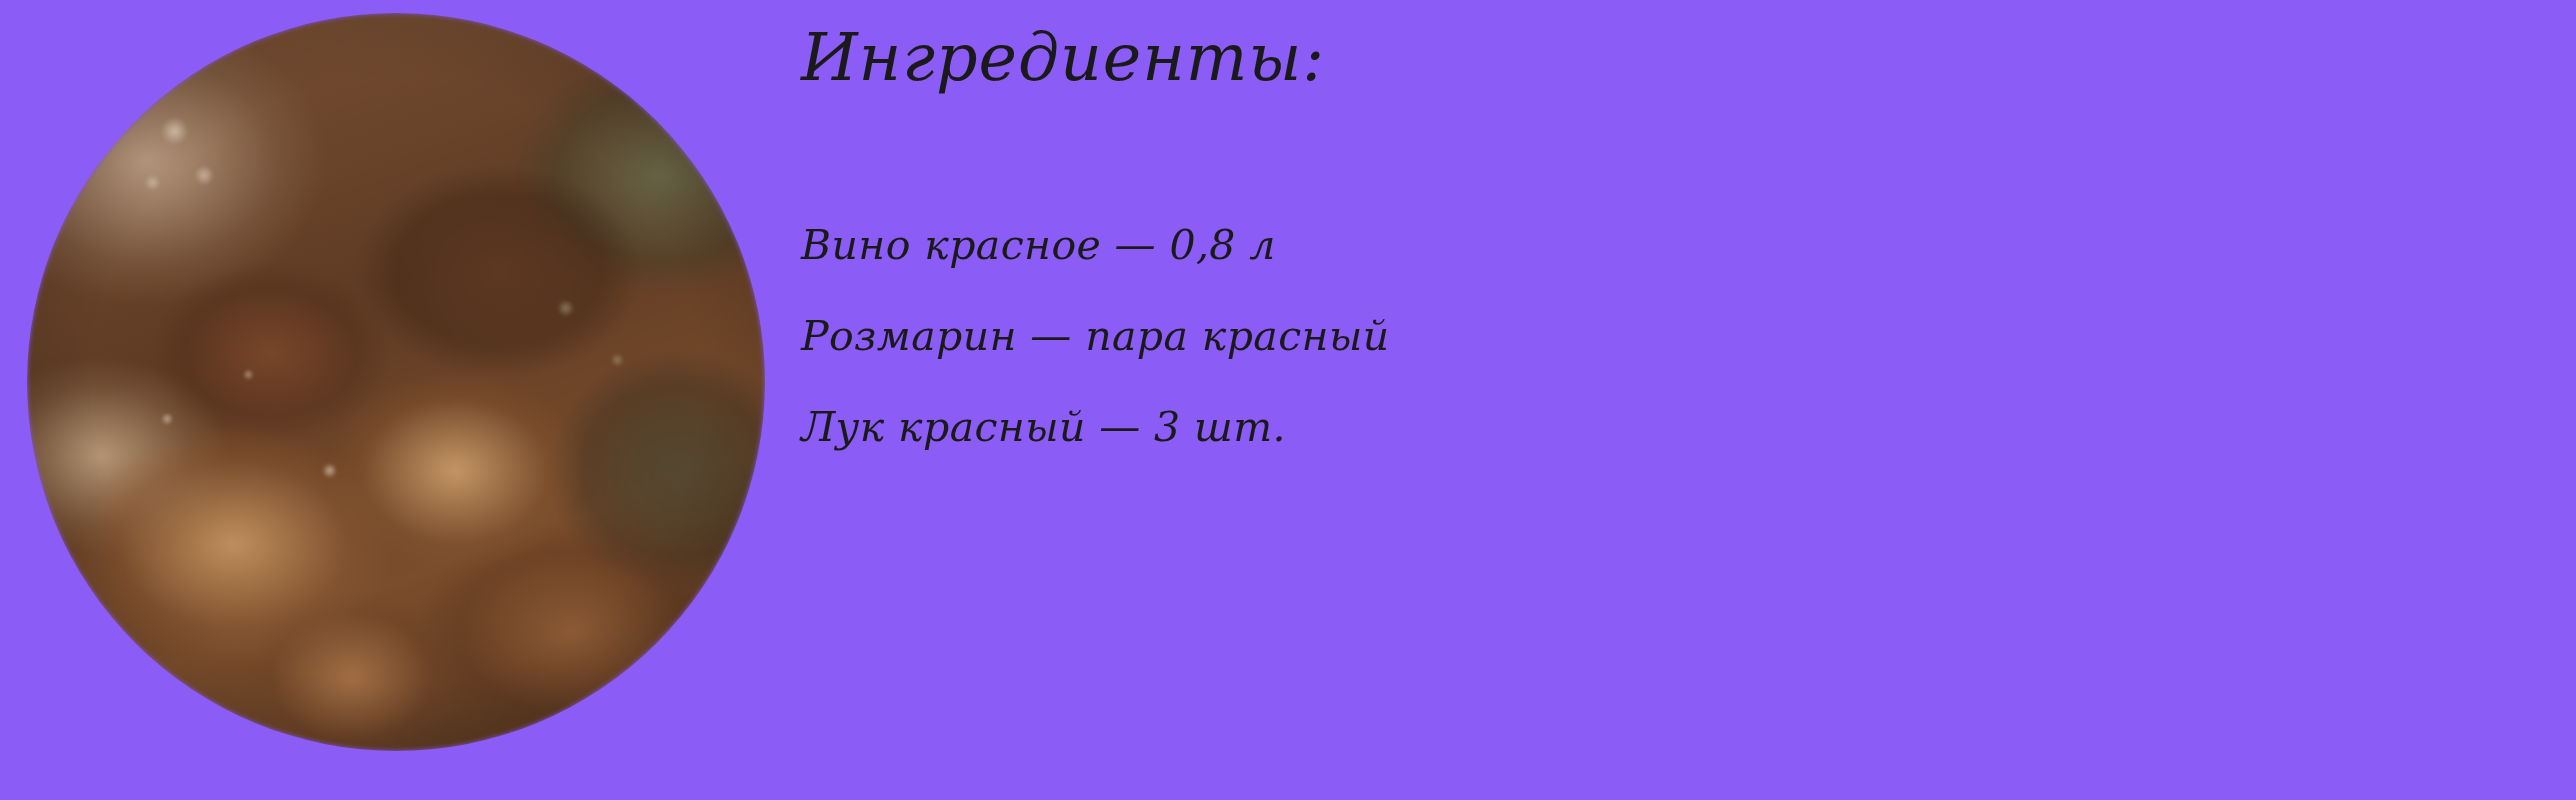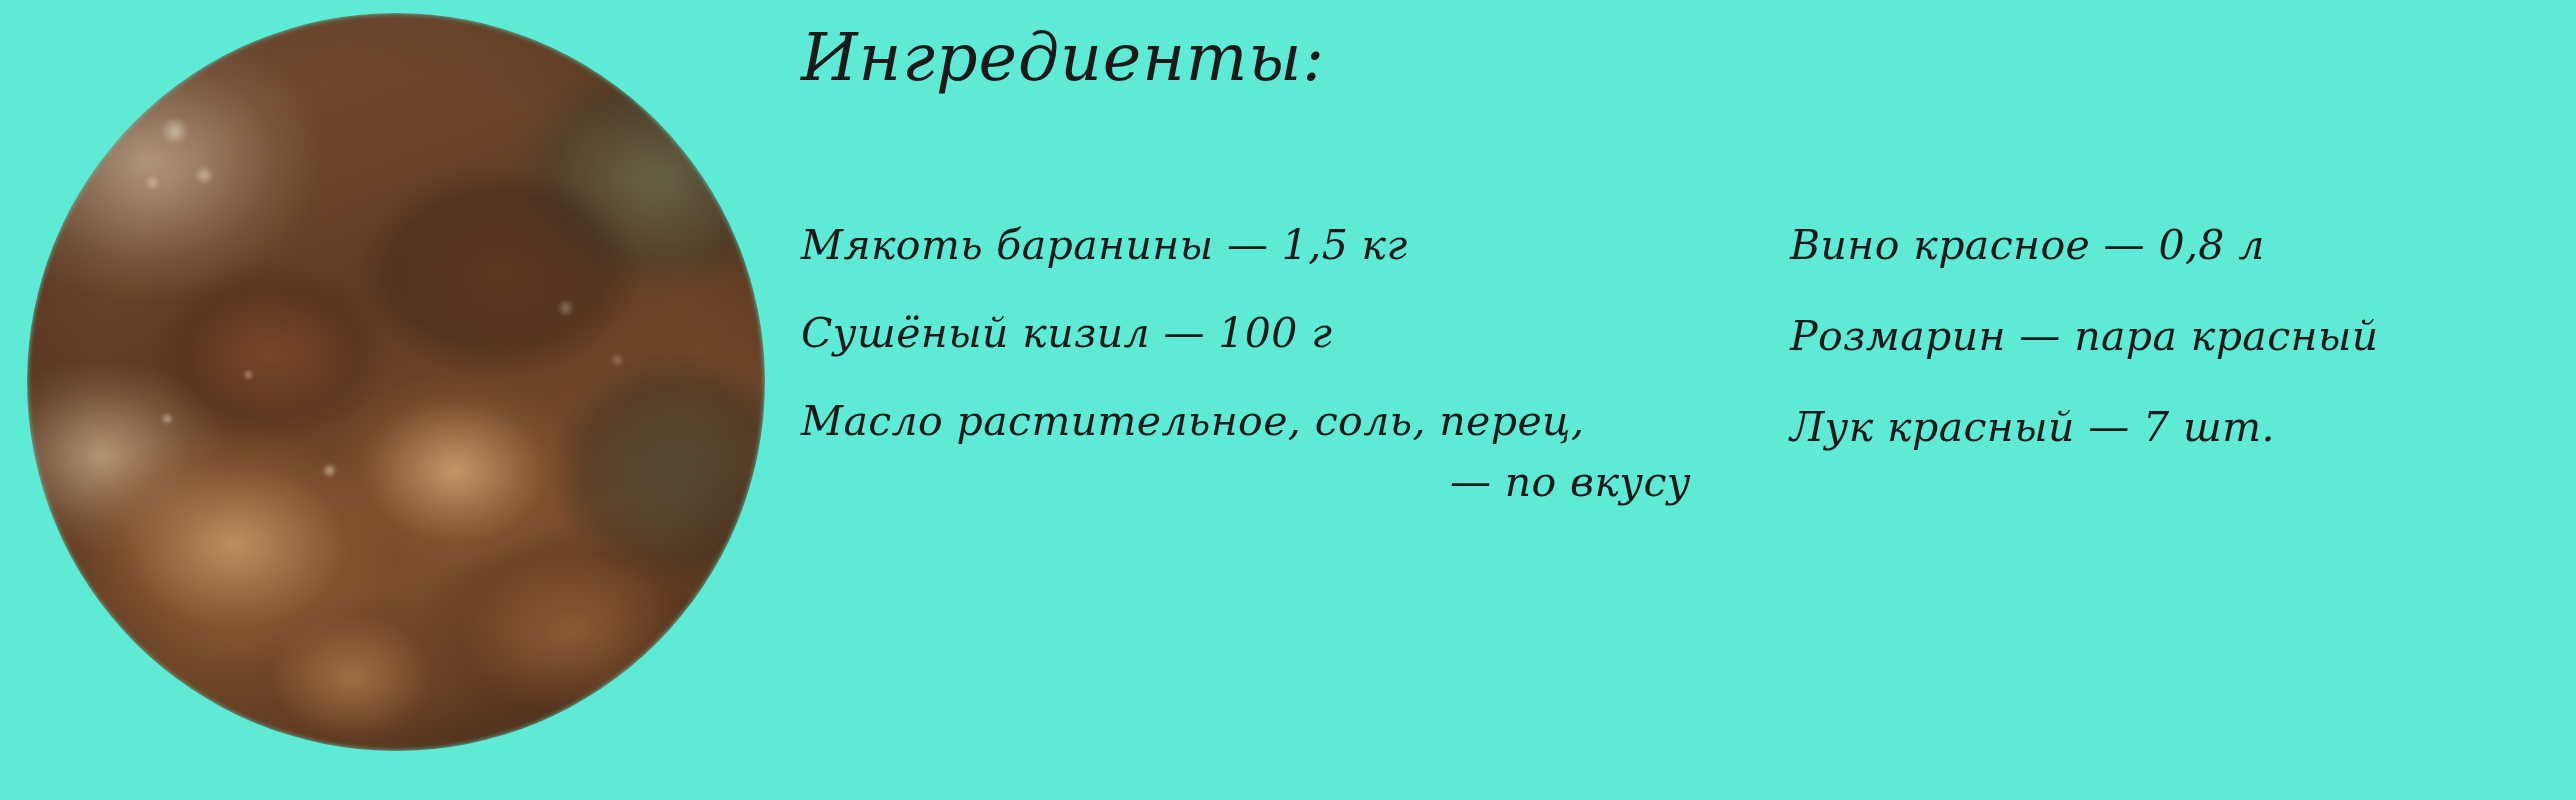--- a/index.html
+++ b/index.html
@@ -11,21 +11,21 @@
     width: 2576px;
     height: 801px;
     font-family: "DejaVu Sans", sans-serif;
     overflow: hidden;
   }
 
   .page {
     position: relative;
     width: 2576px;
     height: 801px;
-    background: #5eead4;
+    background: #8b5cf6;
   }
 
   
   .photo-wrap {
     position: absolute;
     left: 27px;
     top: 12.6px;
     width: 738px;
     height: 738px;
     border-radius: 50%;
@@ -139,31 +139,23 @@
     <div class="photo-sheen"></div>
     <div class="photo-vignette"></div>
   </div>
 
   <div class="content">
 
     <div class="heading">Ингредиенты:</div>
 
     <div class="cols">
 
-      <div class="col col-left">
-        <div class="ing">Мякоть баранины — 1,5 кг</div>
-        <div class="ing">Сушёный кизил — 100 г</div>
-        <div class="ing wrap">
-          <span>Масло растительное, соль, перец,</span>
-          <span class="cont">— по вкусу</span>
-        </div>
-      </div>
 
       <div class="col col-right">
         <div class="ing">Вино красное — 0,8 л</div>
         <div class="ing">Розмарин — пара красный</div>
-        <div class="ing">Лук красный — 7 шт.</div>
+        <div class="ing">Лук красный — 3 шт.</div>
       </div>
 
     </div>
   </div>
 </div>
 
 
 </body></html>

